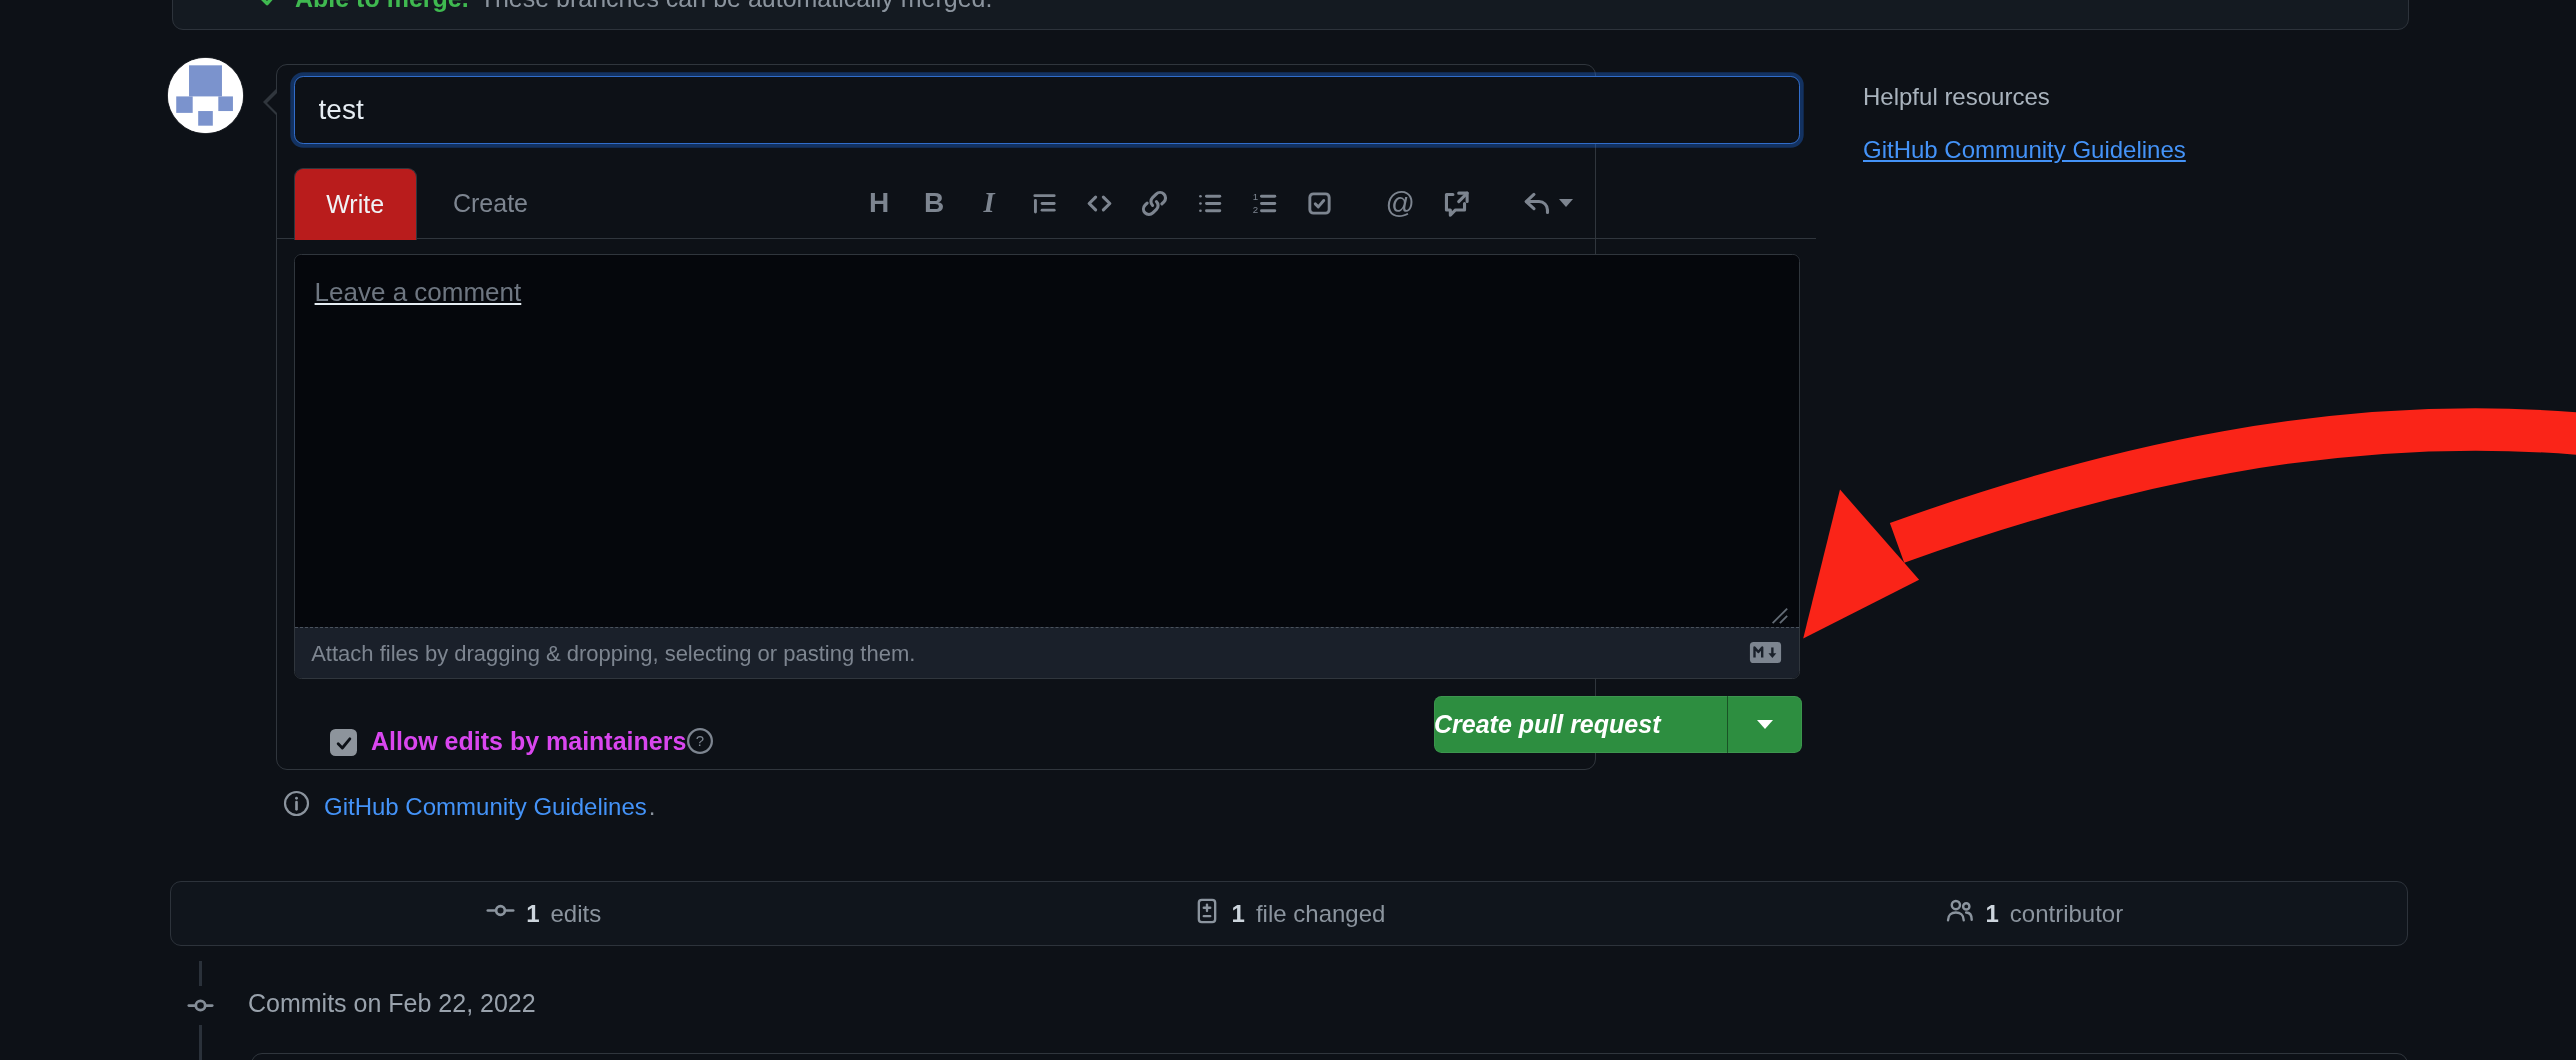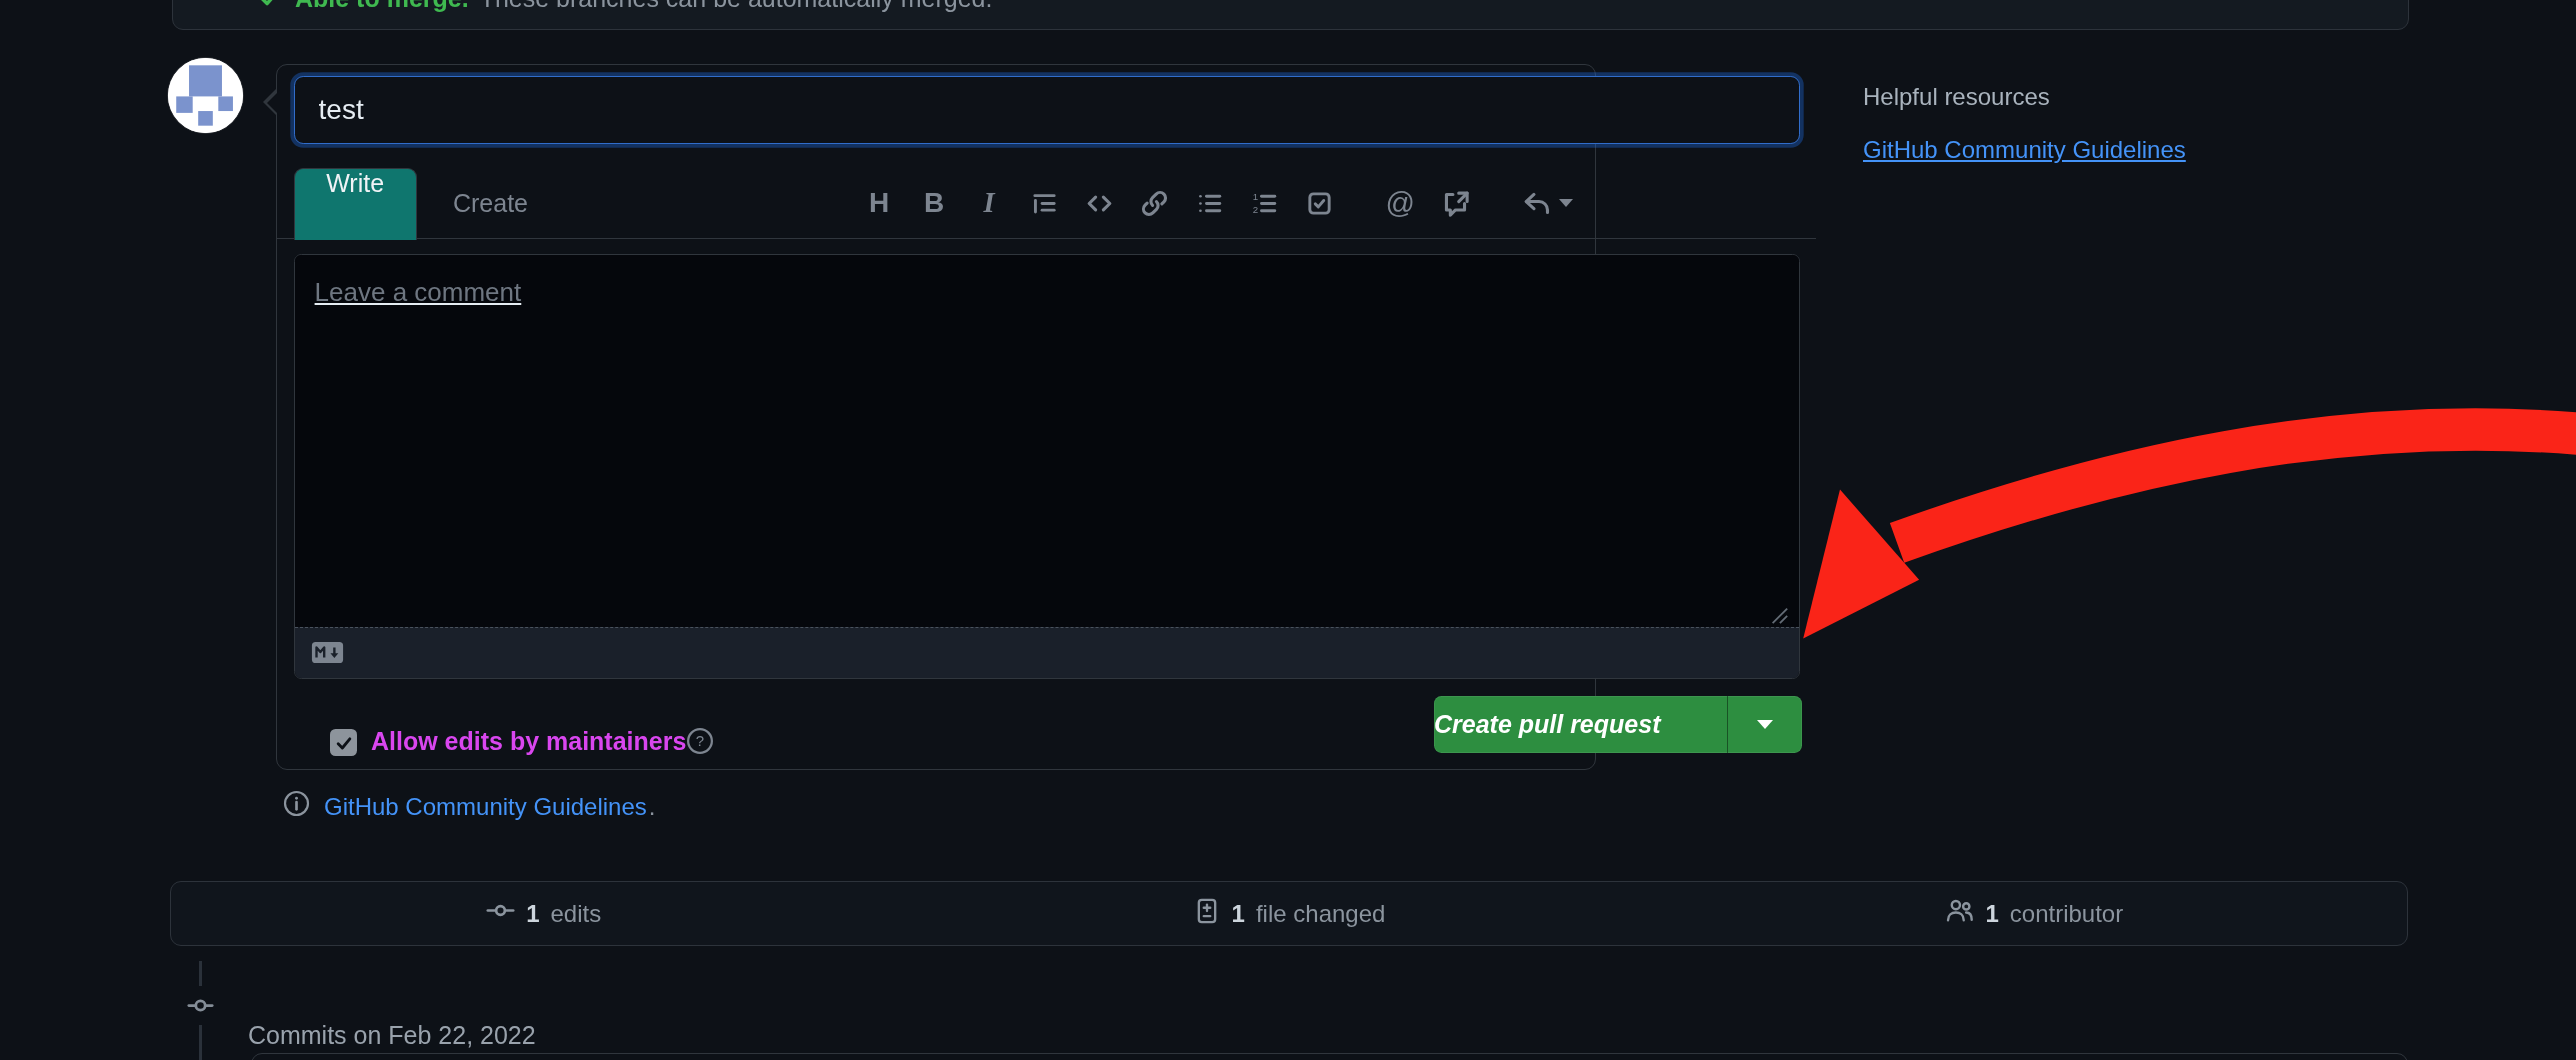--- a/index.html
+++ b/index.html
@@ -25,23 +25,23 @@
   .caret-inner{left:267px;top:90px;width:0;height:0;border-style:solid;border-width:13px 13px 13px 0;
                border-color:transparent #0d1117 transparent transparent;z-index:2;}
 
   
   .panel{left:276px;top:64px;width:1320px;height:706px;background:#0d1117;border:0.9px solid #30363d;
          border-radius:11px;}
   .title-input{position:absolute;left:16.6px;top:11px;width:1506px;height:68px;background:#0d1117;
                border:1.8px solid #316dca;border-radius:9.2px;box-shadow:0 0 0 3.7px rgba(31,111,235,.35);
                color:#e6edf3;font-size:28px;font-family:"Liberation Sans",sans-serif;padding:0 24px;outline:none;}
   .tab-rule{position:absolute;left:0;top:173px;width:1539px;height:0.9px;background:#30363d;}
-  .tab-write{position:absolute;left:16.6px;top:103px;width:123px;height:72px;background:#0f766e;
+  .tab-write{position:absolute;left:16.6px;top:103px;width:123px;height:72px;background:#b91c1c;
              border:0.9px solid #30363d;border-bottom:none;border-radius:9.2px 9.2px 0 0;z-index:3;
-             display:flex;align-items:flex-start;justify-content:center;font-size:25px;color:#f0f3f6;}
+             display:flex;align-items:center;justify-content:center;font-size:25px;color:#f0f3f6;}
   .tab-preview{position:absolute;left:140px;top:103px;width:147px;height:70px;display:flex;align-items:center;
                justify-content:center;font-size:25px;color:#7d8590;}
   .toolbar{position:absolute;right:22px;top:103px;height:70px;display:flex;align-items:center;gap:24px;color:#7d8590;}
   .tb{width:31px;height:31px;display:flex;align-items:center;justify-content:center;}
   .tb svg{display:block;}
   .tb-txt{font-size:28px;font-weight:700;}
   .tb-italic{font-family:"Liberation Serif",serif;font-style:italic;font-weight:700;font-size:28.5px;}
   .group-gap{margin-left:26px;}
   .reply-caret{width:0;height:0;border-left:7.4px solid transparent;border-right:7.4px solid transparent;
                border-top:8.3px solid #7d8590;margin-left:7.4px;}
@@ -78,21 +78,21 @@
 
   
   .stats{left:170px;top:881px;width:2238px;height:65px;background:#10151c;border:0.9px solid #2d333b;
          border-radius:11px;display:flex;}
   .stat{flex:1;display:flex;align-items:center;justify-content:center;gap:11px;font-size:24px;color:#8b949e;}
   .stat b{color:#cdd5dd;font-weight:700;}
 
   
   .timeline{left:199px;top:961px;width:2.8px;height:99px;background:#2a313a;}
   .commit-dot{left:180px;top:986px;width:40px;height:39px;background:#0d1117;display:flex;align-items:center;justify-content:center;z-index:2;}
-  .commits-heading{left:248px;top:989px;font-size:25px;color:#99a2ac;margin-top:32px;}
+  .commits-heading{left:248px;top:989px;font-size:25px;color:#99a2ac;}
   .sliver-box{left:251px;top:1053px;width:2157px;height:28px;background:#0d1117;border:0.9px solid #30363d;border-radius:11px;}
 
   .arrow-layer{left:0;top:0;width:2576px;height:1061px;z-index:60;pointer-events:none;}
 </style>
 </head>
 <body>
 
 <div id="screen">
 
   <div class="abs banner">
@@ -199,20 +199,21 @@
 
     <div class="comment-box">
       <textarea class="comment-text" placeholder="Leave a comment" style=""></textarea>
       <span class="resize-handle">
         <svg width="20" height="20" viewBox="0 0 22 22">
             <line x1="4" y1="20" x2="20" y2="4" stroke="#636c76" stroke-width="2"></line>
             <line x1="12" y1="20" x2="20" y2="12" stroke="#636c76" stroke-width="2"></line>
           </svg>
       </span>
       <div class="attach-bar">
+        <span class="attach-text">Attach files by dragging &amp; dropping, selecting or pasting them.</span>
         <span>
           <svg width="33" height="23" viewBox="0 0 36 25">
               <rect x="1" y="1" width="34" height="23" rx="4" fill="#7d8590"></rect>
               <path d="M6 18 V7 l4.2 5 L14.4 7 V18" fill="none" stroke="#1a202a" stroke-width="2.6" stroke-linejoin="round"></path>
               <path d="M25.5 7 v8" stroke="#1a202a" stroke-width="2.6"></path>
               <polygon points="21.2,13.2 25.5,18.6 29.8,13.2" fill="#1a202a"></polygon>
             </svg>
         </span>
       </div>
     </div>

